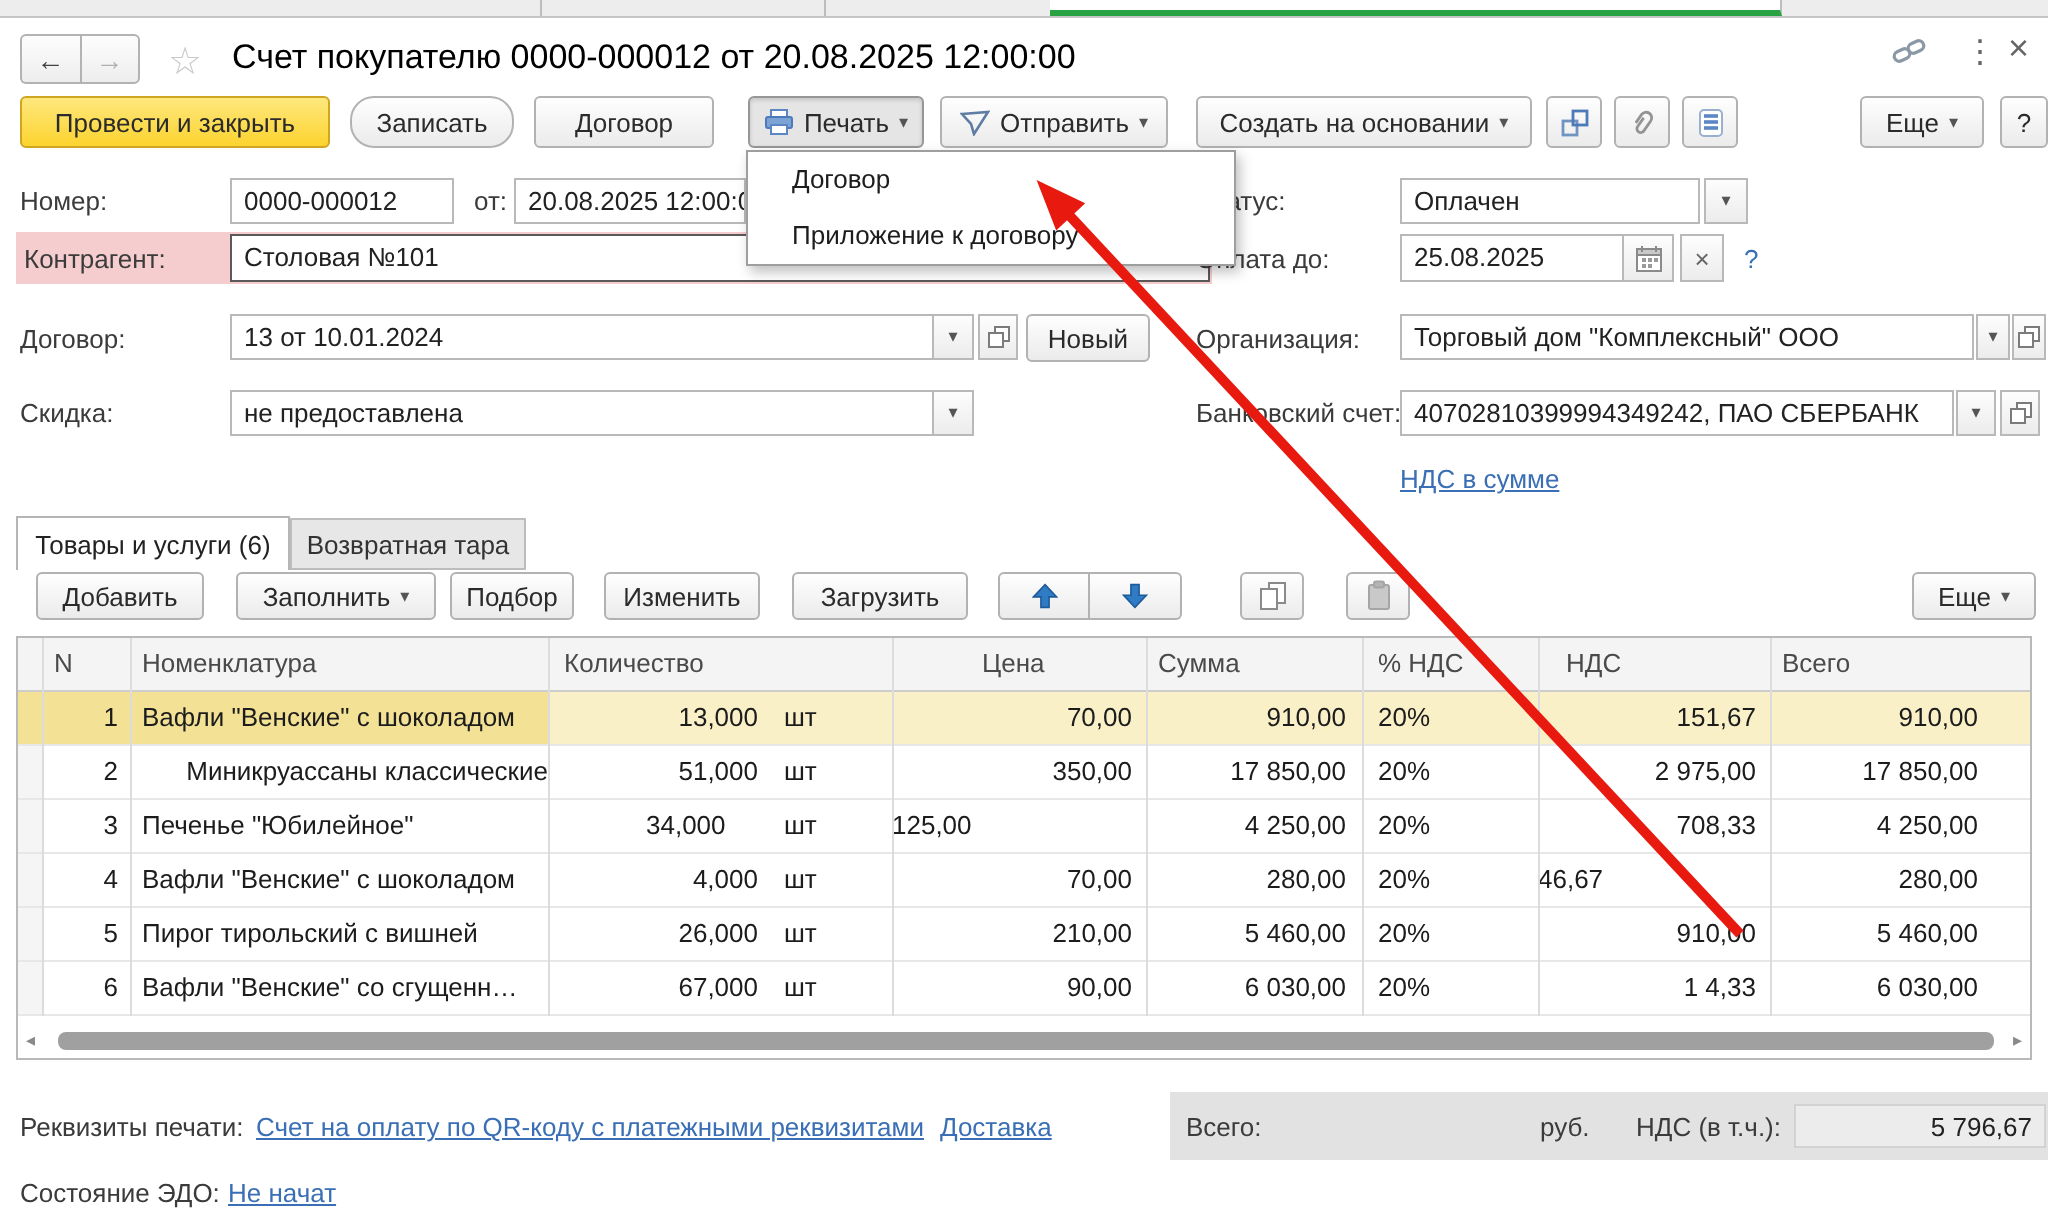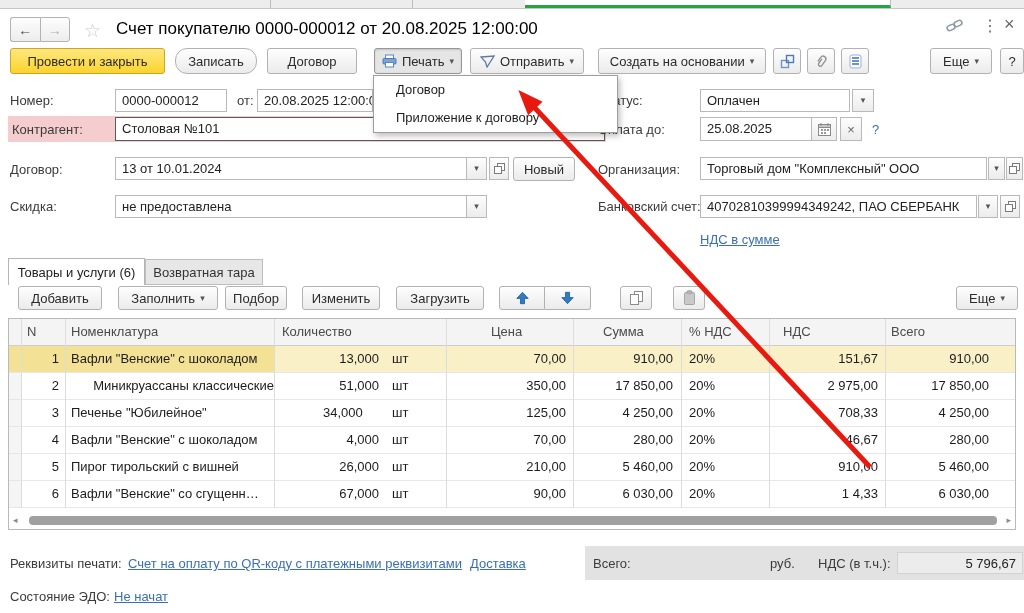--- a/index.html
+++ b/index.html
@@ -328,21 +328,21 @@
     <span>Еще</span>
     <span class="caret">▾</span>
   </div>
 
 <div class="abs grid">
   <div class="ghead" id="grid-head">
       <div class="hcell" style="left: 12px; width: 44px; padding-left: 6px;">N</div>
       <div class="hcell" style="left: 56px; width: 209px; padding-left: 6px;">Номенклатура</div>
       <div class="hcell" style="left: 265px; width: 172px; padding-left: 8px;">Количество</div>
       <div class="hcell" style="left: 437px; width: 127px; padding-left: 45px;">Цена</div>
-      <div class="hcell" style="left: 564px; width: 108px; padding-left: 6px; margin-left: 24px;">Сумма</div>
+      <div class="hcell" style="left: 564px; width: 108px; padding-left: 6px;">Сумма</div>
       <div class="hcell" style="left: 672px; width: 88px; padding-left: 8px;">% НДС</div>
       <div class="hcell" style="left: 760px; width: 116px; padding-left: 14px;">НДС</div>
       <div class="hcell" style="left: 876px; width: 132px; padding-left: 6px;">Всего</div>
     </div>
   <div id="grid-body">
       <div class="grid-row sel" style="top: 27px;">
         <div class="cell marker" style="left: 0px; width: 12px;"></div>
         <div class="cell cn" style="left: 12px; width: 44px; text-align: right; padding-right: 6px; box-sizing: border-box;">1</div>
         <div class="cell cn" style="left: 56px; width: 209px; text-align: left; padding-left: 6px; box-sizing: border-box;">Вафли "Венские" с шоколадом</div>
         <div class="cell cq" style="left: 265px; width: 112px; text-align: right; padding-right: 7px; box-sizing: border-box;">13,000</div>
@@ -364,36 +364,36 @@
         <div class="cell cv" style="left: 672px; width: 88px; text-align: left; padding-left: 8px; box-sizing: border-box;">20%</div>
         <div class="cell cv" style="left: 760px; width: 116px; text-align: right; padding-right: 7px; box-sizing: border-box;">2 975,00</div>
         <div class="cell ct" style="left: 876px; width: 132px; text-align: right; padding-right: 28px; box-sizing: border-box;">17 850,00</div>
       </div>
       <div class="grid-row" style="top: 81px;">
         <div class="cell marker" style="left: 0px; width: 12px;"></div>
         <div class="cell cn" style="left: 12px; width: 44px; text-align: right; padding-right: 6px; box-sizing: border-box;">3</div>
         <div class="cell cn" style="left: 56px; width: 209px; text-align: left; padding-left: 6px; box-sizing: border-box;">Печенье "Юбилейное"</div>
         <div class="cell cq" style="left: 272px; width: 112px; text-align: left; padding-right: 7px; box-sizing: border-box; padding-left: 42px;">34,000</div>
         <div class="cell cu" style="left: 377px; width: 60px; text-align: left; padding-left: 6px; box-sizing: border-box;">шт</div>
-        <div class="cell cp" style="left: 437px; width: 127px; text-align: right; padding-right: 7px; box-sizing: border-box;">125,00</div>
+        <div class="cell cp" style="left: 437px; width: 127px; padding-right: 7px; box-sizing: border-box;">125,00</div>
         <div class="cell cs" style="left: 564px; width: 108px; text-align: right; padding-right: 8px; box-sizing: border-box;">4 250,00</div>
         <div class="cell cv" style="left: 672px; width: 88px; text-align: left; padding-left: 8px; box-sizing: border-box;">20%</div>
         <div class="cell cv" style="left: 760px; width: 116px; text-align: right; padding-right: 7px; box-sizing: border-box;">708,33</div>
         <div class="cell ct" style="left: 876px; width: 132px; text-align: right; padding-right: 28px; box-sizing: border-box;">4 250,00</div>
       </div>
       <div class="grid-row" style="top: 108px;">
         <div class="cell marker" style="left: 0px; width: 12px;"></div>
         <div class="cell cn" style="left: 12px; width: 44px; text-align: right; padding-right: 6px; box-sizing: border-box;">4</div>
         <div class="cell cn" style="left: 56px; width: 209px; text-align: left; padding-left: 6px; box-sizing: border-box;">Вафли "Венские" с шоколадом</div>
         <div class="cell cq" style="left: 265px; width: 112px; text-align: right; padding-right: 7px; box-sizing: border-box;">4,000</div>
         <div class="cell cu" style="left: 377px; width: 60px; text-align: left; padding-left: 6px; box-sizing: border-box;">шт</div>
         <div class="cell cp" style="left: 437px; width: 127px; text-align: right; padding-right: 7px; box-sizing: border-box;">70,00</div>
         <div class="cell cs" style="left: 564px; width: 108px; text-align: right; padding-right: 8px; box-sizing: border-box;">280,00</div>
         <div class="cell cv" style="left: 672px; width: 88px; text-align: left; padding-left: 8px; box-sizing: border-box;">20%</div>
-        <div class="cell cv" style="left: 760px; width: 116px; text-align: right; padding-right: 7px; box-sizing: border-box;">46,67</div>
+        <div class="cell cv" style="left: 760px; width: 116px; text-align: left; padding-right: 7px; box-sizing: border-box;">46,67</div>
         <div class="cell ct" style="left: 876px; width: 132px; text-align: right; padding-right: 28px; box-sizing: border-box;">280,00</div>
       </div>
       <div class="grid-row" style="top: 135px;">
         <div class="cell marker" style="left: 0px; width: 12px;"></div>
         <div class="cell cn" style="left: 12px; width: 44px; text-align: right; padding-right: 6px; box-sizing: border-box;">5</div>
         <div class="cell cn" style="left: 56px; width: 209px; text-align: left; padding-left: 6px; box-sizing: border-box;">Пирог тирольский с вишней</div>
         <div class="cell cq" style="left: 265px; width: 112px; text-align: right; padding-right: 7px; box-sizing: border-box;">26,000</div>
         <div class="cell cu" style="left: 377px; width: 60px; text-align: left; padding-left: 6px; box-sizing: border-box;">шт</div>
         <div class="cell cp" style="left: 437px; width: 127px; text-align: right; padding-right: 7px; box-sizing: border-box;">210,00</div>
         <div class="cell cs" style="left: 564px; width: 108px; text-align: right; padding-right: 8px; box-sizing: border-box;">5 460,00</div>

